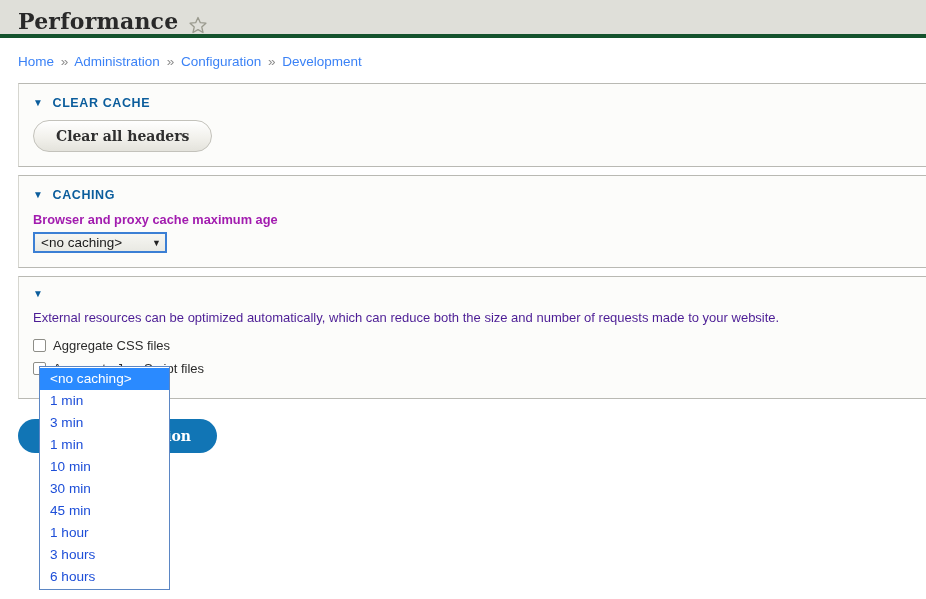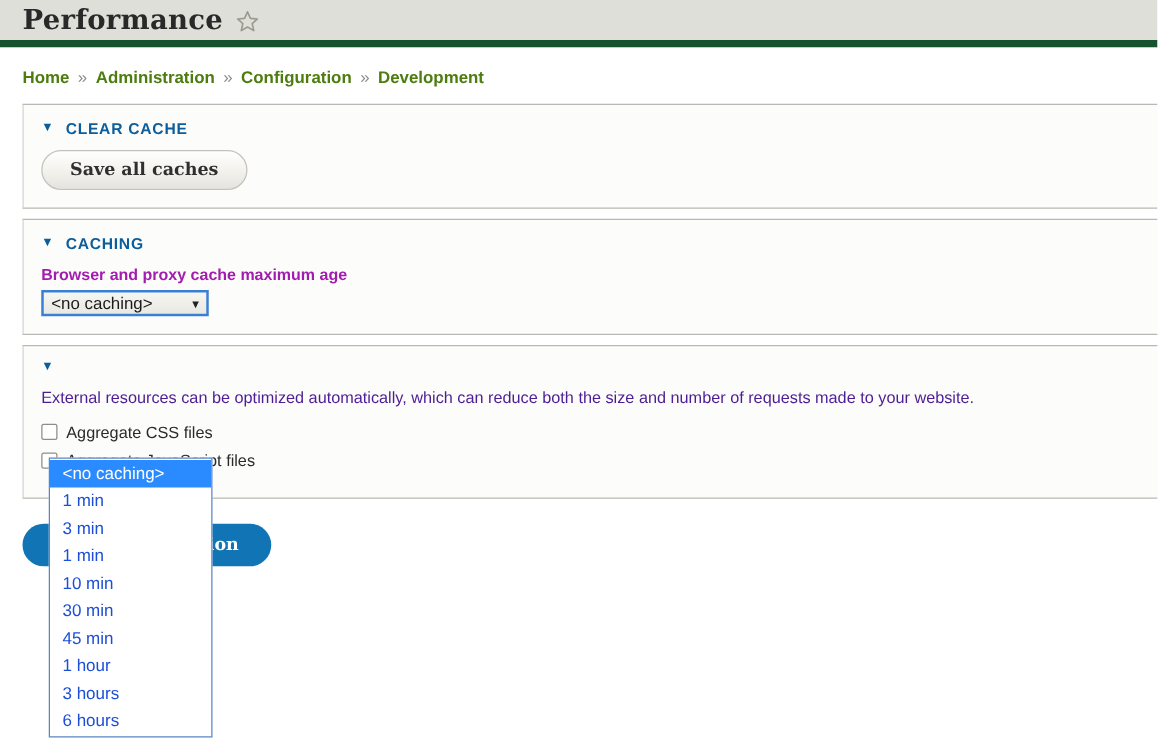--- a/index.html
+++ b/index.html
@@ -9,23 +9,23 @@
     overflow: hidden;
     background: #ffffff;
     font-family: "Liberation Sans", sans-serif;
   }
 
   
   .page-header {
     background: #dfdfd9;
     height: 38px;
     display: flex;
-    align-items: center;
+    align-items: flex-end;
     padding: 0 0 0 18px;
-    border-bottom: 6px solid #14532d;
+    border-bottom: 4px solid #14532d;
   }
   .page-title {
     font-family: "DejaVu Serif", "Liberation Serif", serif;
     font-size: 22px;
     font-weight: bold;
     color: #292929;
     letter-spacing: 0.2px;
   }
   .star-icon {
     margin-left: 10px;
@@ -36,23 +36,22 @@
   }
 
   
   .breadcrumb {
     padding: 16px 0 14px 18px;
     font-size: 13.5px;
     color: #3a3a3a;
     background: #fff;
   }
   .breadcrumb a {
-    color: #4d7c0f;
+    color: #3b82f6;
     text-decoration: none;
-    font-weight: bold;
   }
   .breadcrumb .sep {
     color: #8c8c8c;
     padding: 0 3px;
   }
 
   
   .content {
     padding: 0 0 0 18px;
     position: relative;
@@ -217,21 +216,21 @@
 </div>
 
 <div class="content">
 
   
   <div class="fieldset">
     <div class="legend">
       <span class="tri">▼</span>
       <span>CLEAR CACHE</span>
     </div>
-    <button class="btn-secondary">Save all caches</button>
+    <button class="btn-secondary">Clear all headers</button>
   </div>
 
   
   <div class="fieldset">
     <div class="legend">
       <span class="tri">▼</span>
       <span>CACHING</span>
     </div>
     <div class="field-label">Browser and proxy cache maximum age</div>
     <div class="select-box">

